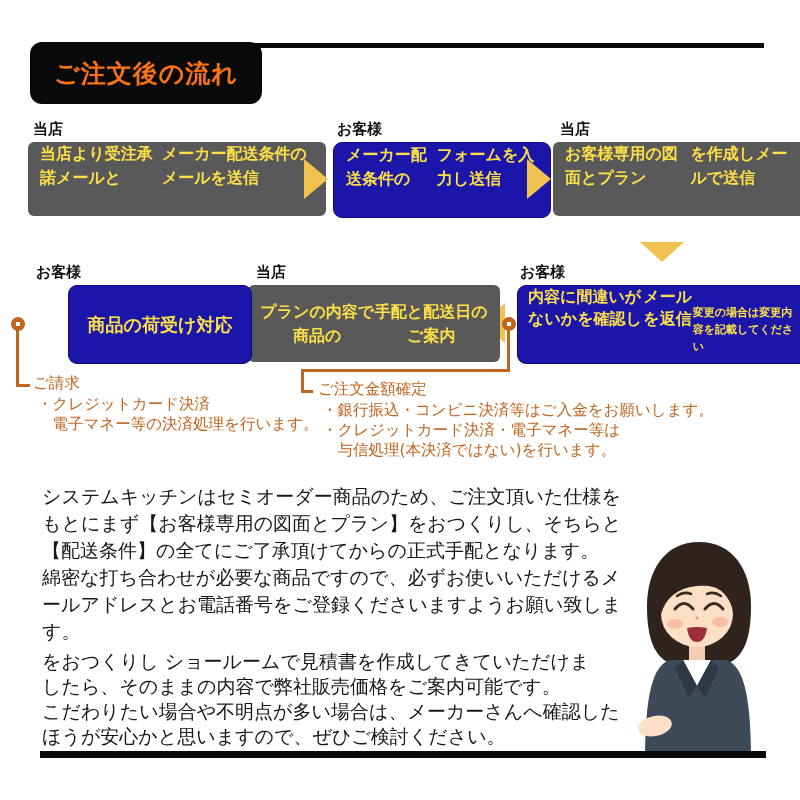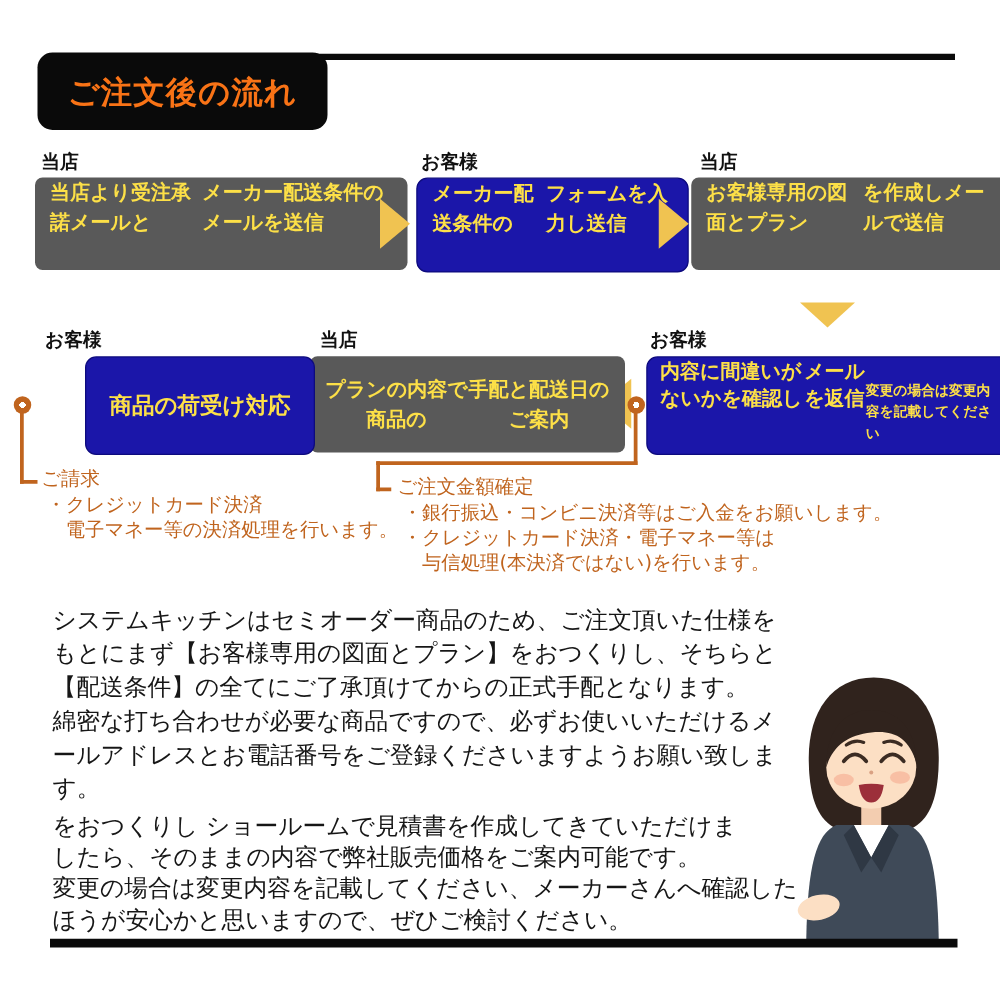--- a/index.html
+++ b/index.html
@@ -121,21 +121,21 @@
     <div class="body-line">もとにまず【お客様専用の図面とプラン】をおつくりし、そちらと</div>
     <div class="body-line">【配送条件】の全てにご了承頂けてからの正式手配となります。</div>
     <div class="body-line">綿密な打ち合わせが必要な商品ですので、必ずお使いいただけるメ</div>
     <div class="body-line">ールアドレスとお電話番号をご登録くださいますようお願い致しま</div>
     <div class="body-line">す。</div>
   </div>
 
   <div class="abs p2" style="left:42px;top:649px;">
     <div class="body-line">をおつくりし ショールームで見積書を作成してきていただけま</div>
     <div class="body-line">したら、そのままの内容で弊社販売価格をご案内可能です。</div>
-    <div class="body-line">変更の場合は変更内容を記載してください、メーカーさんへ確認した</div>
+    <div class="body-line">こだわりたい場合や不明点が多い場合は、メーカーさんへ確認した</div>
     <div class="body-line">ほうが安心かと思いますので、ぜひご検討ください。</div>
   </div>
 
   <svg class="abs" style="left:633px;top:540px;" width="132" height="212" viewBox="0 0 132 212">
 
     <path d="M66,2 C32,2 14,30 14,66 C14,100 22,116 36,123 L96,123 C110,116 118,100 118,66 C118,30 100,2 66,2 Z" fill="#30231d"></path>
 
     <rect x="56" y="100" width="16" height="24" fill="#f3cdb0"></rect>
 
     <path d="M36,120 C20,127 13,152 12,212 L118,212 C117,152 110,127 94,120 Z" fill="#3f4a58"></path>

